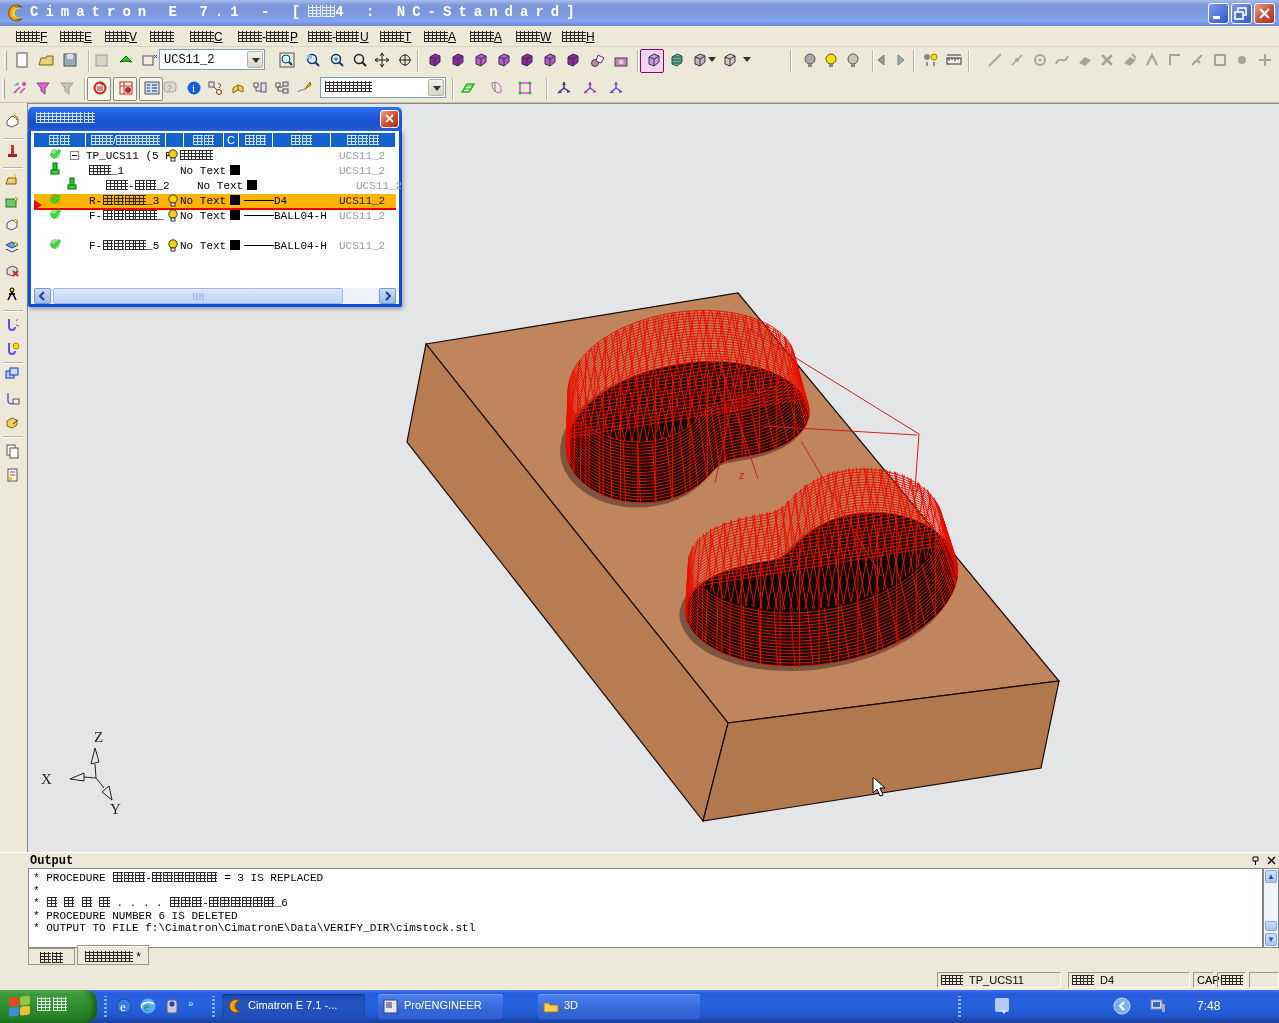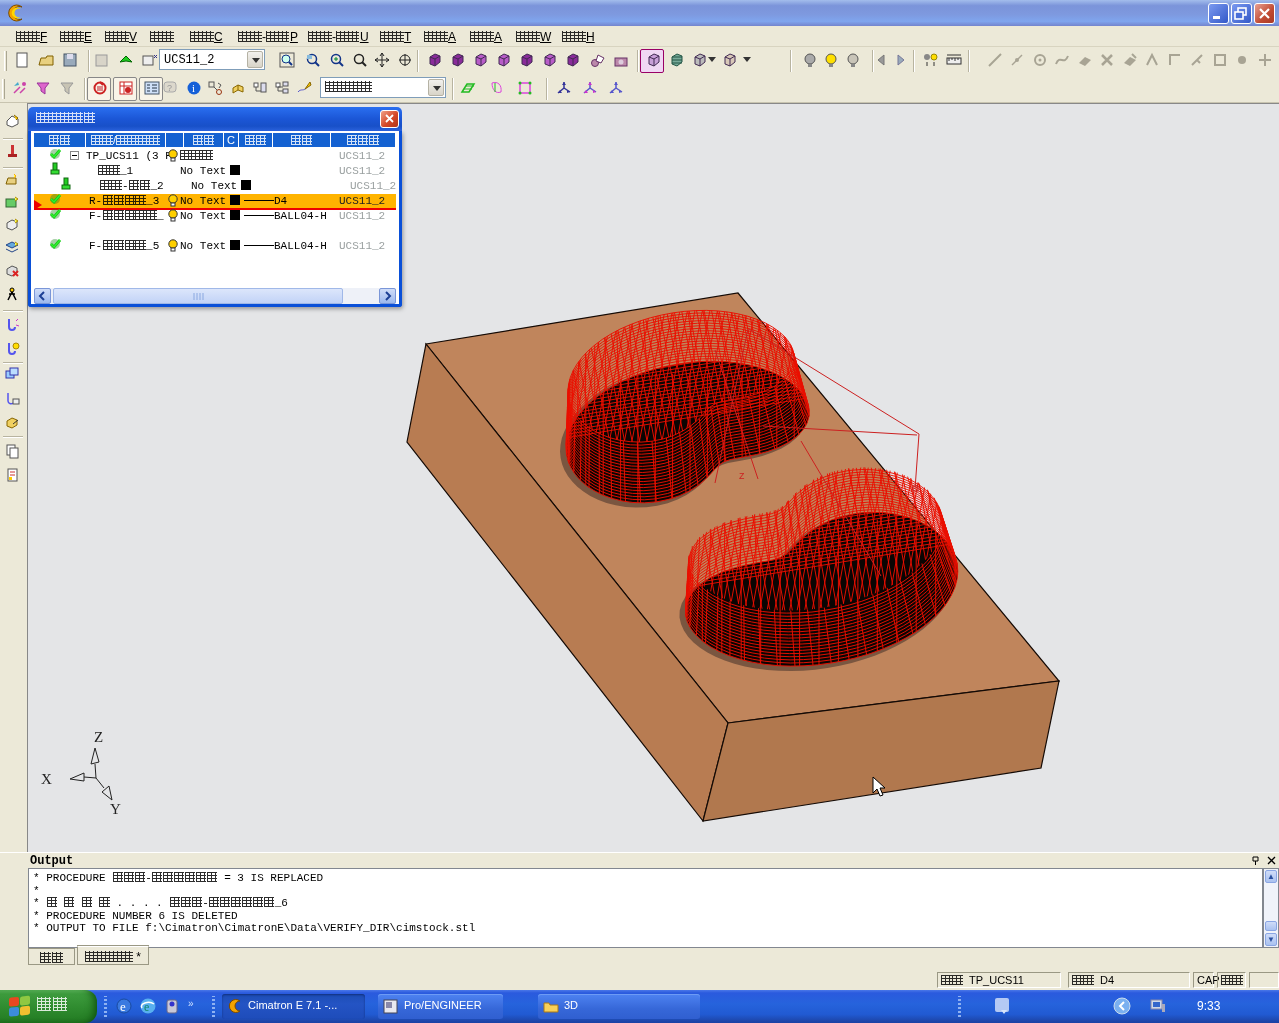--- a/index.html
+++ b/index.html
@@ -32,20 +32,21 @@
 .sfield{position:absolute;top:3px;height:16px;border:1px solid;border-color:#9a9884 #fff #fff #9a9884;font-size:11px;padding:1px 3px;white-space:nowrap}
 #taskbar{position:absolute;left:0;top:990px;width:1279px;height:33px;background:linear-gradient(180deg,#4a77e8 0%,#2a5ade 9%,#2663dc 42%,#215ad2 74%,#1d45a8 95%,#1941a5 100%)}
 .tbt{position:absolute;top:4px;height:25px;border-radius:3px;background:linear-gradient(180deg,#4e83f2,#3667d8 60%,#305fd0);box-shadow:inset 0 1px 0 #6d9bf5;color:#fff;font-size:11px;padding:5px 4px 0 26px;white-space:nowrap}
 .tbt.act{background:linear-gradient(180deg,#1c4cb4,#2454c4 40%,#1e4cba);box-shadow:inset 0 1px 2px #12307c}
 </style></head><body>
 <div id="title">
     <svg width="20" height="20" style="position:absolute;left:6px;top:3px">
       <path d="M16 4 A8 8 0 1 0 16 16 A6.5 6.5 0 1 1 16 4 Z" fill="#f4a300" stroke="#7a4a00" stroke-width="1"></path>
       <path d="M15 6 A5.5 5.5 0 1 0 15 14 A4.5 4.5 0 1 1 15 6 Z" fill="#ffd800"></path>
     </svg>
+    <div class="txt">Cimatron E 7.1 - [<i class="c"></i><i class="c"></i>4 : NC-Standard]</div>
     <div class="wbtn" style="right:50px;background:linear-gradient(135deg,#7b9af0,#3358c8)"><svg width="19" height="19">
         <rect x="4" y="12" width="7" height="3" fill="#fff"></rect>
       </svg></div>
     <div class="wbtn" style="right:27px;background:linear-gradient(135deg,#7b9af0,#3358c8)"><svg width="19" height="19">
         <rect x="6" y="4" width="8" height="7" fill="none" stroke="#fff" stroke-width="1.6"></rect>
         <rect x="3" y="8" width="8" height="7" fill="#4a6fd8" stroke="#fff" stroke-width="1.6"></rect>
       </svg></div>
     <div class="wbtn" style="right:4px;background:linear-gradient(135deg,#e8a092,#c04a32 60%,#a83a26)"><svg width="19" height="19">
         <path d="M5 5 L14 14 M14 5 L5 14" stroke="#fff" stroke-width="2.2"></path>
       </svg></div>
@@ -1001,42 +1002,42 @@
       <div style="position:absolute;left:205px;top:0;width:34px;height:14px;border-right:1px solid #fff;color:#fff;font-size:11px;text-align:center;padding-top:1px"><i class="c"></i><i class="c"></i></div>
       <div style="position:absolute;left:239px;top:0;width:58px;height:14px;border-right:1px solid #fff;color:#fff;font-size:11px;text-align:center;padding-top:1px"><i class="c"></i><i class="c"></i></div>
       <div style="position:absolute;left:297px;top:0;width:65px;height:14px;border-right:1px solid #fff;color:#fff;font-size:11px;text-align:center;padding-top:1px"><i class="c"></i><i class="c"></i><i class="c"></i></div>
     </div>
     <div style="position:absolute;left:3px;top:18px;width:362px;height:15px;font:11px 'Liberation Mono',monospace;white-space:nowrap">
       <span style="position:absolute;left:14px;top:-2px"><svg width="15" height="14" style="vertical-align:-3px">
           <circle cx="7" cy="7" r="5" fill="#282" opacity=".4"></circle>
           <path d="M3 7 L6 10 L12 3" stroke="#1c1" stroke-width="2.8" fill="none"></path>
           <path d="M3 7 L6 10 L12 3" stroke="#3e3" stroke-width="1.2" fill="none"></path>
         </svg></span>
-      <span style="position:absolute;left:52px;top:1px">TP_UCS11 (3 P</span>
+      <span style="position:absolute;left:52px;top:1px">TP_UCS11 (5 P</span>
       <span style="position:absolute;left:133px;top:0px"><svg width="12" height="13" style="vertical-align:-2px">
           <circle cx="6" cy="5" r="4.2" fill="#ffd000" stroke="#333"></circle>
           <rect x="4" y="9" width="4" height="3" fill="#fff" stroke="#333"></rect>
         </svg></span>
       <span style="position:absolute;left:146px;top:1px"><i class="c"></i><i class="c"></i><i class="c"></i></span>
       <span style="position:absolute;left:305px;top:1px;color:#9aa0a0">UCS11_2</span>
     </div>
     <div style="position:absolute;left:39px;top:20px;width:9px;height:9px;border:1px solid #888;background:#fff">
       <div style="position:absolute;left:1px;top:3px;width:5px;height:1px;background:#000"></div>
     </div>
     <div style="position:absolute;left:3px;top:33px;width:362px;height:15px;font:11px 'Liberation Mono',monospace;white-space:nowrap">
       <span style="position:absolute;left:14px;top:-2px"><svg width="15" height="14" style="vertical-align:-3px">
           <rect x="5" y="1" width="4" height="9" fill="#2c2" stroke="#161"></rect>
           <rect x="3" y="8" width="8" height="4" fill="#3d3" stroke="#161"></rect>
         </svg></span>
-      <span style="position:absolute;left:64px;top:1px"><i class="c"></i><i class="c"></i>_1</span>
+      <span style="position:absolute;left:55px;top:1px"><i class="c"></i><i class="c"></i>_1</span>
       <span style="position:absolute;left:146px;top:1px">No Text</span>
       <span style="position:absolute;left:196px;top:1px"><span style="display:inline-block;width:10px;height:10px;background:#000;vertical-align:-1px"></span></span>
       <span style="position:absolute;left:305px;top:1px;color:#9aa0a0">UCS11_2</span>
     </div>
-    <div style="position:absolute;left:14px;top:48px;width:362px;height:15px;font:11px 'Liberation Mono',monospace;white-space:nowrap">
+    <div style="position:absolute;left:20px;top:48px;width:362px;height:15px;font:11px 'Liberation Mono',monospace;white-space:nowrap">
       <span style="position:absolute;left:14px;top:-2px"><svg width="15" height="14" style="vertical-align:-3px">
           <rect x="5" y="1" width="4" height="9" fill="#2c2" stroke="#161"></rect>
           <rect x="3" y="8" width="8" height="4" fill="#3d3" stroke="#161"></rect>
         </svg></span>
       <span style="position:absolute;left:55px;top:1px"><i class="c"></i><i class="c"></i>-<i class="c"></i><i class="c"></i>_2</span>
       <span style="position:absolute;left:146px;top:1px">No Text</span>
       <span style="position:absolute;left:196px;top:1px"><span style="display:inline-block;width:10px;height:10px;background:#000;vertical-align:-1px"></span></span>
       <span style="position:absolute;left:305px;top:1px;color:#9aa0a0">UCS11_2</span>
     </div>
     <div style="position:absolute;left:3px;top:63px;width:362px;height:15px;background:#ffb400;font:11px 'Liberation Mono',monospace;white-space:nowrap">
@@ -1174,13 +1175,13 @@
     <div style="position:absolute;left:958px;top:6px;width:3px;height:21px;background:repeating-linear-gradient(0deg,#8fb2f2 0 2px,transparent 2px 4px)"></div>
     <svg width="18" height="18" style="position:absolute;left:1113px;top:7px">
       <circle cx="9" cy="9" r="8" fill="#7ab0f0" stroke="#cde"></circle>
       <path d="M11 5 L7 9 L11 13" stroke="#fff" stroke-width="2" fill="none"></path>
     </svg>
     <svg width="16" height="16" style="position:absolute;left:1150px;top:8px">
       <rect x="1" y="2" width="11" height="9" fill="#cfd8e8" stroke="#88a"></rect>
       <rect x="3" y="4" width="7" height="5" fill="#36c"></rect>
       <rect x="12" y="6" width="3" height="8" fill="#aab"></rect>
     </svg>
-    <div style="position:absolute;left:1197px;top:9px;color:#fff;font-size:12px">9:33</div>
+    <div style="position:absolute;left:1197px;top:9px;color:#fff;font-size:12px">7:48</div>
   </div>
 </body></html>

